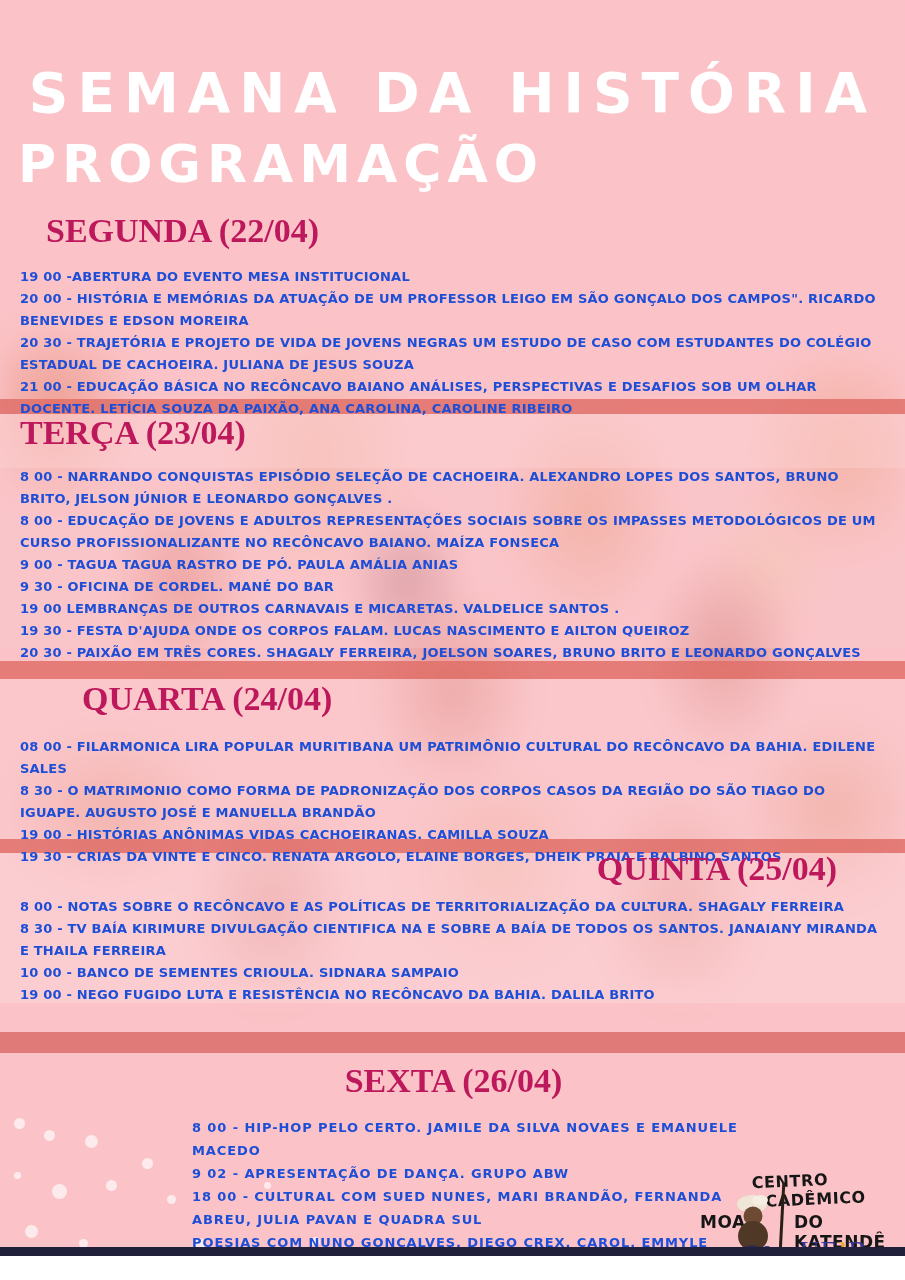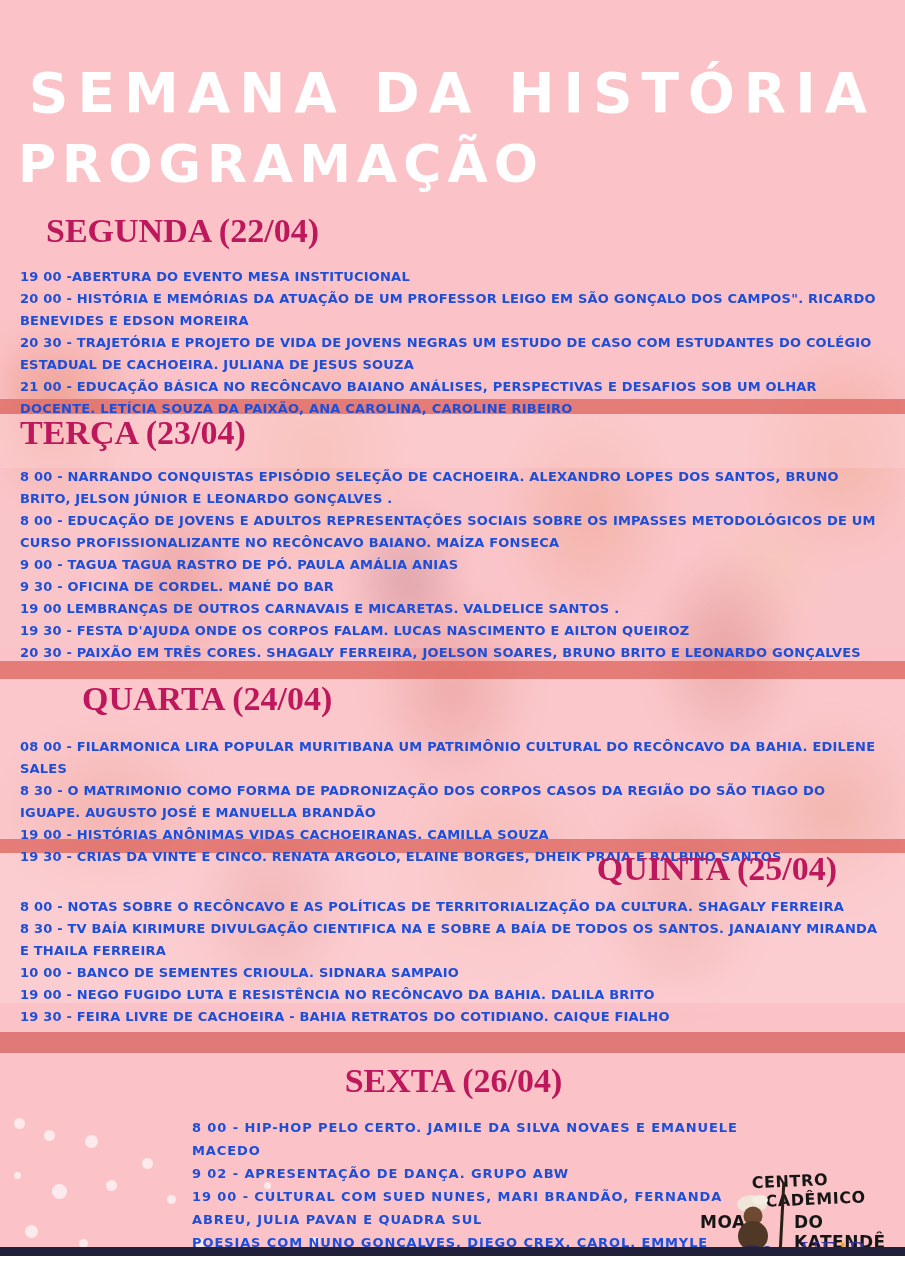--- a/index.html
+++ b/index.html
@@ -180,30 +180,29 @@
     </div>
   </section>
 
   <section class="sec sec-quinta">
     <h2 class="day-h">QUINTA (25/04)</h2>
     <div class="items">
       <p class="item">8 00 - NOTAS SOBRE O RECÔNCAVO E AS POLÍTICAS DE TERRITORIALIZAÇÃO DA CULTURA.  SHAGALY FERREIRA</p>
       <p class="item">8 30 - TV BAÍA KIRIMURE  DIVULGAÇÃO CIENTIFICA NA E SOBRE A BAÍA DE TODOS OS SANTOS.  JANAIANY MIRANDA  E THAILA FERREIRA</p>
       <p class="item">10 00 - BANCO DE SEMENTES CRIOULA.  SIDNARA SAMPAIO</p>
       <p class="item">19 00 - NEGO FUGIDO  LUTA E RESISTÊNCIA NO RECÔNCAVO DA BAHIA.  DALILA BRITO</p>
-      <p class="item">19 30 - FEIRA LIVRE DE CACHOEIRA -  BAHIA  RETRATOS DO COTIDIANO.  CAIQUE FIALHO</p>
     </div>
   </section>
 
   <section class="sec sec-sexta">
     <h2 class="day-h">SEXTA (26/04)</h2>
     <div class="items">
       <p class="item">8 00 - HIP-HOP PELO CERTO.  JAMILE DA SILVA NOVAES E EMANUELE MACEDO</p>
       <p class="item">9 02 - APRESENTAÇÃO DE DANÇA.   GRUPO ABW</p>
-      <p class="item">19 00 - CULTURAL COM  SUED NUNES, MARI BRANDÃO, FERNANDA ABREU, JULIA PAVAN E QUADRA SUL</p>
+      <p class="item">18 00 - CULTURAL COM  SUED NUNES, MARI BRANDÃO, FERNANDA ABREU, JULIA PAVAN E QUADRA SUL</p>
       <p class="item">POESIAS COM  NUNO GONÇALVES, DIEGO CREX, CAROL, EMMYLE ROBERTA E TIA NALVA.</p>
       <p class="item">PERFOMANCE COM  DHEIK</p>
     </div>
   </section>
 
   <div class="dots"></div>
 
   <div class="footer org-line1">CENTRO ACADÊMICO</div>
   <div class="footer org-left">MOA</div>
   <div class="footer org-right">DO KATENDÊ</div>

